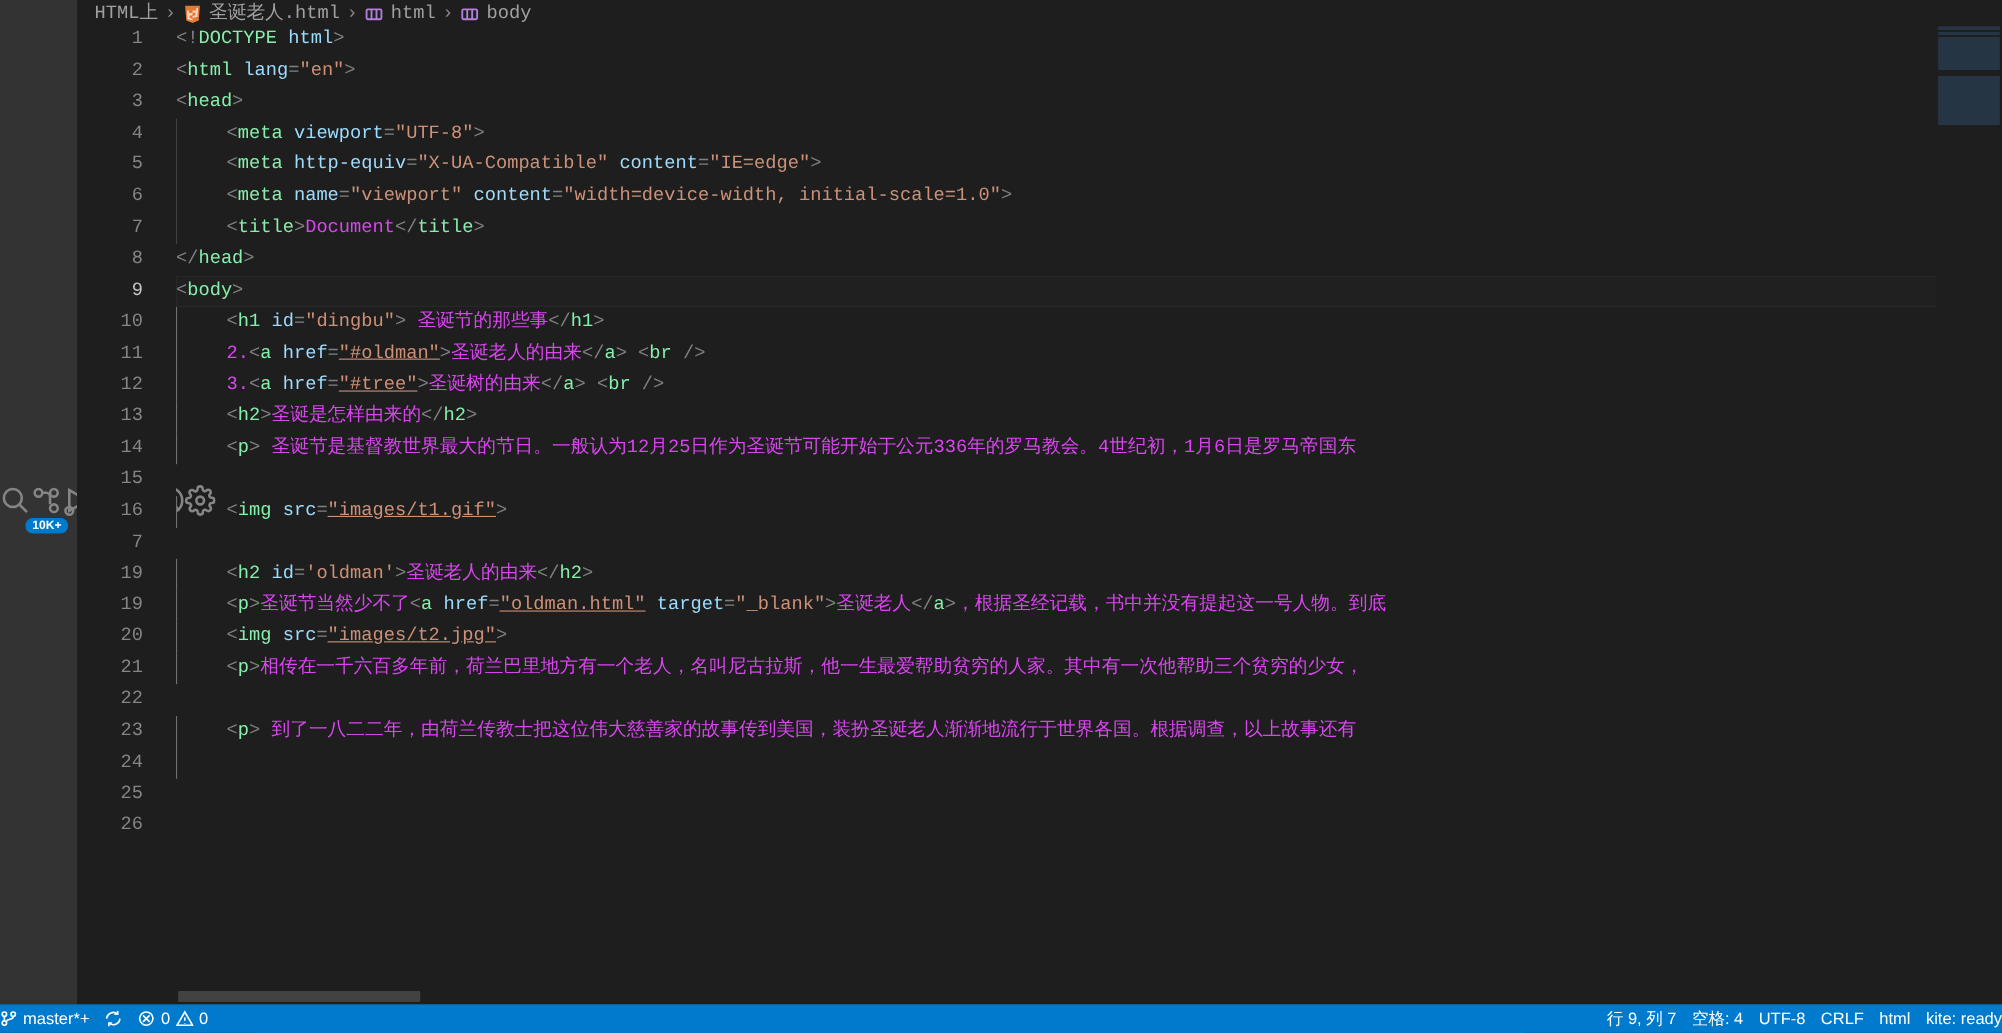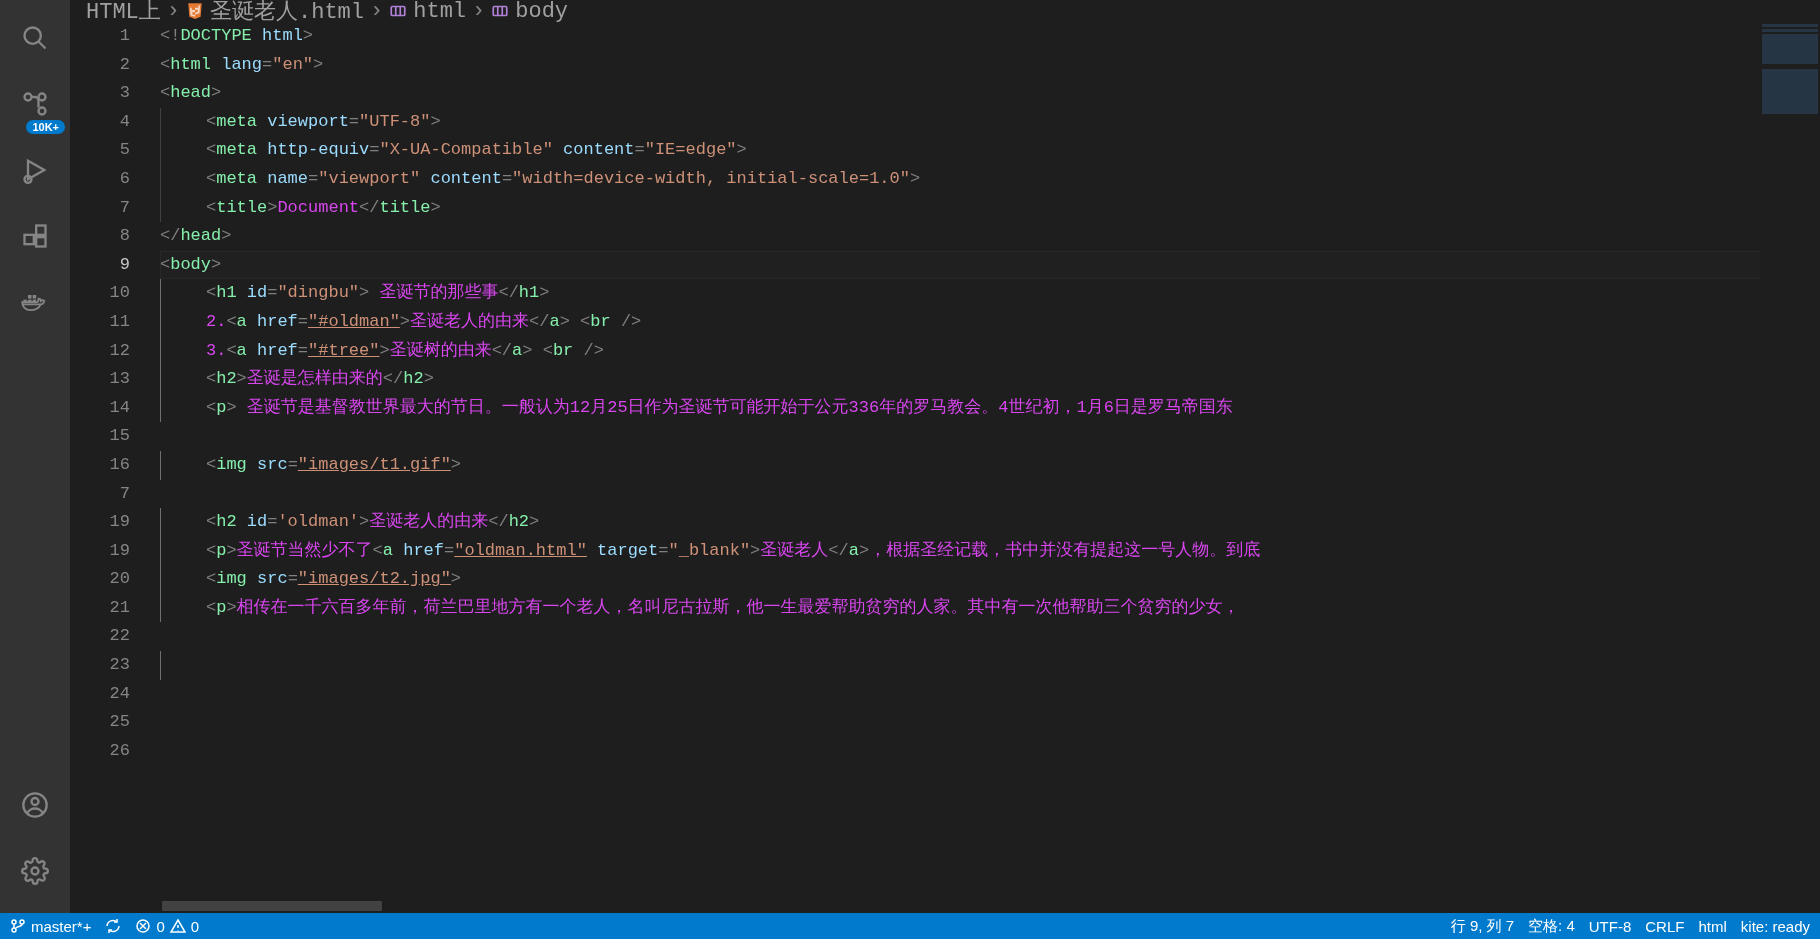--- a/index.html
+++ b/index.html
@@ -12,21 +12,20 @@
   width: 1820px;
   height: 939px;
   display: flex;
   flex-direction: column;
 }
 .main-area { display: flex; flex: 1; overflow: hidden; }
 .activity-bar {
   width: 70px;
   background: #333333;
   display: flex;
-  flex-direction: column;
   align-items: center;
   padding-top: 14px;
 }
 .activity-bar .spacer { flex: 1; }
 .act-item {
   width: 48px;
   height: 48px;
   display: flex;
   align-items: center;
   justify-content: center;
@@ -45,24 +44,24 @@
   font-size: 11px;
   font-weight: bold;
   padding: 1px 6px;
   border-radius: 9px;
   font-family: sans-serif;
 }
 .editor-area { flex: 1; display: flex; flex-direction: column; position: relative; }
 .breadcrumb {
   height: 22px;
   display: flex;
-  align-items: center;
+  align-items: flex-end;
   padding-left: 16px;
   color: #a0a0a0;
-  font-size: 22px;
+  font-size: 17px;
   gap: 6px;
   background: #1e1e1e;
 }
 .breadcrumb .sep { color: #858585; }
 .breadcrumb .bc-icon { display: inline-flex; align-items: center; }
 .breadcrumb svg { width: 18px; height: 18px; }
 .code-wrap { flex: 1; display: flex; overflow: hidden; position: relative; }
 .gutter {
   width: 90px;
   text-align: right;
@@ -108,21 +107,21 @@
 }
 
 .status-bar {
   height: 26px;
   background: #007acc;
   color: #fff;
   display: flex;
   align-items: center;
   font-size: 15px;
   font-family: sans-serif;
-  padding: 0 10px;
+  padding: 0 0;
   gap: 14px;
 }
 .status-bar .sp { flex: 1; }
 .status-bar .item { display: flex; align-items: center; gap: 5px; cursor: pointer; }
 .status-bar svg { width: 16px; height: 16px; }
 </style>
 </head>
 <body>
 
 <div class="main-area">
@@ -256,20 +255,21 @@
           <div class="line"><span class="indent active"></span><span class="p">&lt;</span><span class="t">h2</span><span class="p">&gt;</span><span class="tx">圣诞是怎样由来的</span><span class="p">&lt;/</span><span class="t">h2</span><span class="p">&gt;</span></div>
           <div class="line"><span class="indent active"></span><span class="p">&lt;</span><span class="t">p</span><span class="p">&gt;</span><span class="tx"> 圣诞节是基督教世界最大的节日。一般认为12月25日作为圣诞节可能开始于公元336年的罗马教会。4世纪初，1月6日是罗马帝国东</span></div>
           <div class="line"></div>
           <div class="line"><span class="indent active"></span><span class="p">&lt;</span><span class="t">img</span><span class="tx"> </span><span class="an">src</span><span class="p">=</span><span class="av und">"images/t1.gif"</span><span class="p">&gt;</span></div>
           <div class="line"></div>
           <div class="line"><span class="indent active"></span><span class="p">&lt;</span><span class="t">h2</span><span class="tx"> </span><span class="an">id</span><span class="p">=</span><span class="av">'oldman'</span><span class="p">&gt;</span><span class="tx">圣诞老人的由来</span><span class="p">&lt;/</span><span class="t">h2</span><span class="p">&gt;</span></div>
           <div class="line"><span class="indent active"></span><span class="p">&lt;</span><span class="t">p</span><span class="p">&gt;</span><span class="tx">圣诞节当然少不了</span><span class="p">&lt;</span><span class="t">a</span><span class="tx"> </span><span class="an">href</span><span class="p">=</span><span class="av und">"oldman.html"</span><span class="tx"> </span><span class="an">target</span><span class="p">=</span><span class="av">"_blank"</span><span class="p">&gt;</span><span class="tx">圣诞老人</span><span class="p">&lt;/</span><span class="t">a</span><span class="p">&gt;</span><span class="tx">，根据圣经记载，书中并没有提起这一号人物。到底</span></div>
           <div class="line"><span class="indent active"></span><span class="p">&lt;</span><span class="t">img</span><span class="tx"> </span><span class="an">src</span><span class="p">=</span><span class="av und">"images/t2.jpg"</span><span class="p">&gt;</span></div>
           <div class="line"><span class="indent active"></span><span class="p">&lt;</span><span class="t">p</span><span class="p">&gt;</span><span class="tx">相传在一千六百多年前，荷兰巴里地方有一个老人，名叫尼古拉斯，他一生最爱帮助贫穷的人家。其中有一次他帮助三个贫穷的少女，</span></div>
           <div class="line"></div>
+          <div class="line"><span class="indent active"></span><span class="p">&lt;</span><span class="t">p</span><span class="p">&gt;</span><span class="tx"> 到了一八二二年，由荷兰传教士把这位伟大慈善家的故事传到美国，装扮圣诞老人渐渐地流行于世界各国。根据调查，以上故事还有</span></div>
           <div class="line"><span class="indent active"></span></div>
           <div class="line"></div>
         </div>
       <div class="minimap">
           <div class="thumb"></div>
         </div>
       <div class="hscroll">
           <div class="thumb"></div>
         </div>
     </div>

